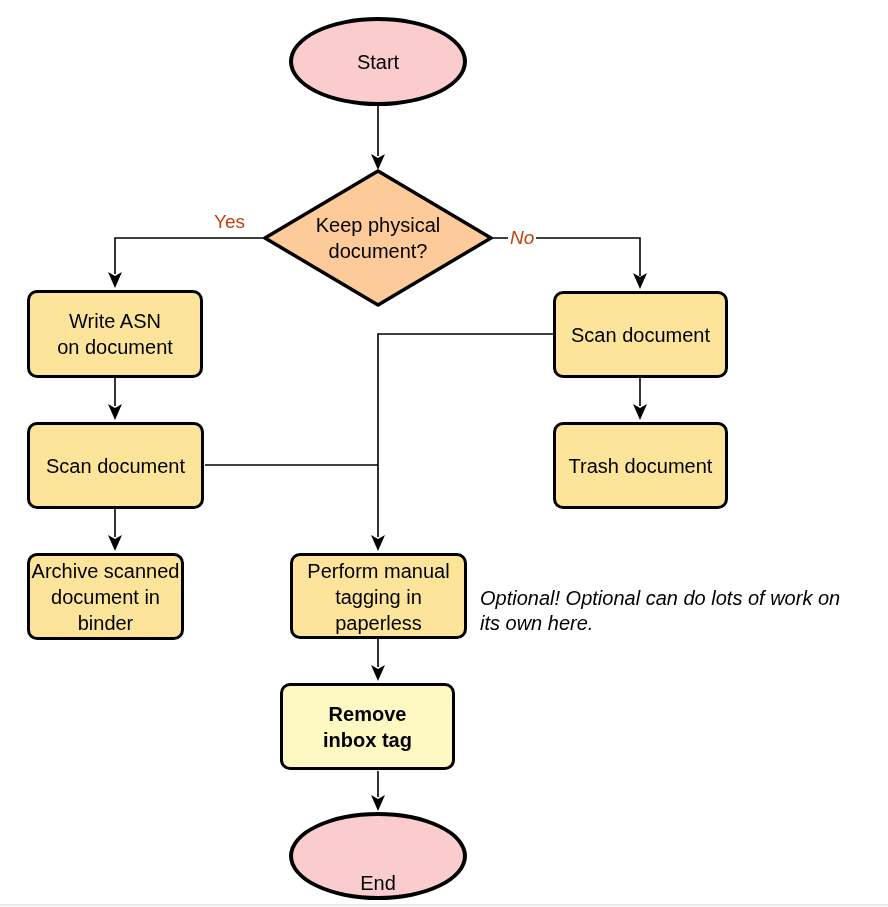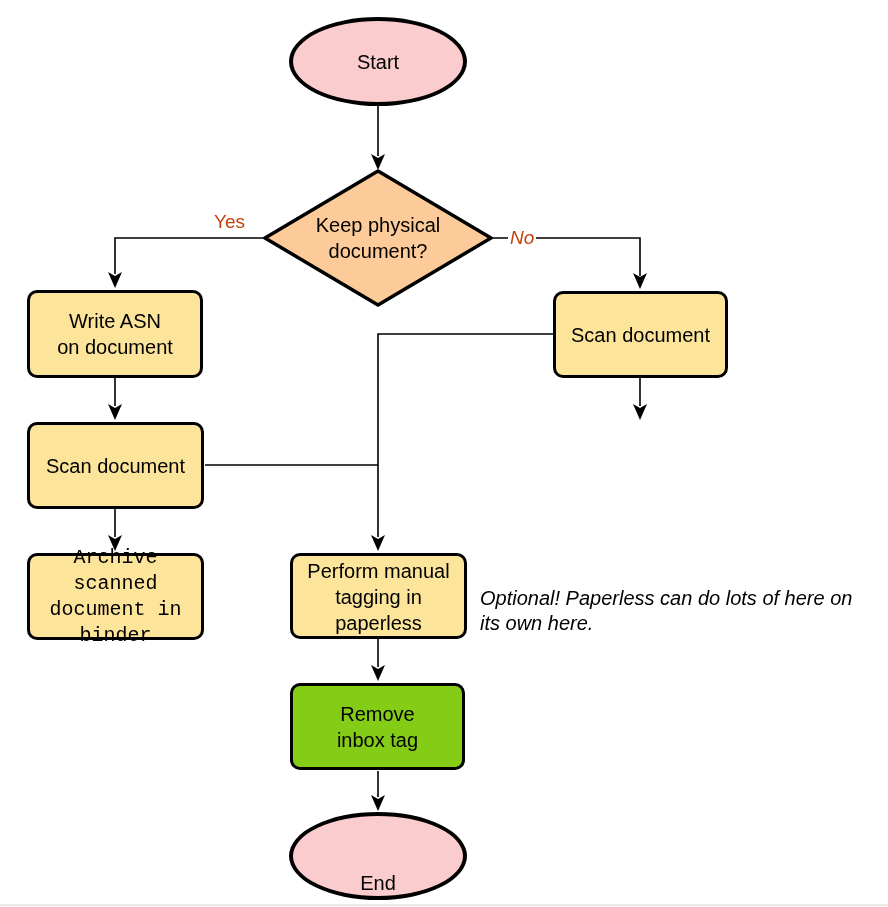--- a/index.html
+++ b/index.html
@@ -147,43 +147,46 @@
 
   <div class="node decision-label" style="left:266px; top:171px; width:224px; height:134px;">
     <span>Keep physical
 document?</span>
   </div>
 
   <div class="node process" style="left: 27px; top: 422px; width: 177px; height: 87px; background: rgb(252, 228, 155);">
     <span>Scan document</span>
   </div>
 
-  <div class="node process" style="left: 27px; top: 553px; width: 177px; height: 87px; background: rgb(252, 228, 155); font-family: Liberation Mono, monospace;">
+  <div class="node process" style="left: 27px; top: 553px; width: 157px; height: 87px; background: rgb(252, 228, 155);">
     <span>Archive scanned
 document in
 binder</span>
   </div>
 
   <div class="node process" style="left: 553px; top: 291px; width: 175px; height: 87px; background: rgb(252, 228, 155);">
     <span>Scan document</span>
   </div>
 
+  <div class="node process" style="left: 553px; top: 422px; width: 175px; height: 87px; background: rgb(252, 228, 155);">
+    <span>Trash document</span>
+  </div>
 
   <div class="node process" style="left: 290px; top: 553px; width: 177px; height: 86px; background: rgb(252, 228, 155); align-items: flex-end;">
     <span>Perform manual
 tagging in
 paperless</span>
   </div>
 
-  <div class="node process" style="left: 290px; top: 683px; width: 175px; height: 87px; background: #84cc16;">
+  <div class="node process" style="left: 280px; top: 683px; width: 175px; height: 87px; background: #fef9c3; font-weight: bold;">
     <span>Remove
 inbox tag</span>
   </div>
 
   <div class="edge-label" style="left:212px; top:212px;">Yes</div>
   <div class="edge-label" style="left:508px; top:228px;font-style:italic;">No</div>
 
-  <div class="annotation">Optional! Paperless can do lots of here on
+  <div class="annotation">Optional! Optional can do lots of work on
 its own here.</div>
 
   <div class="bottom-line"></div>
 
 </div>
 
 </body></html>

